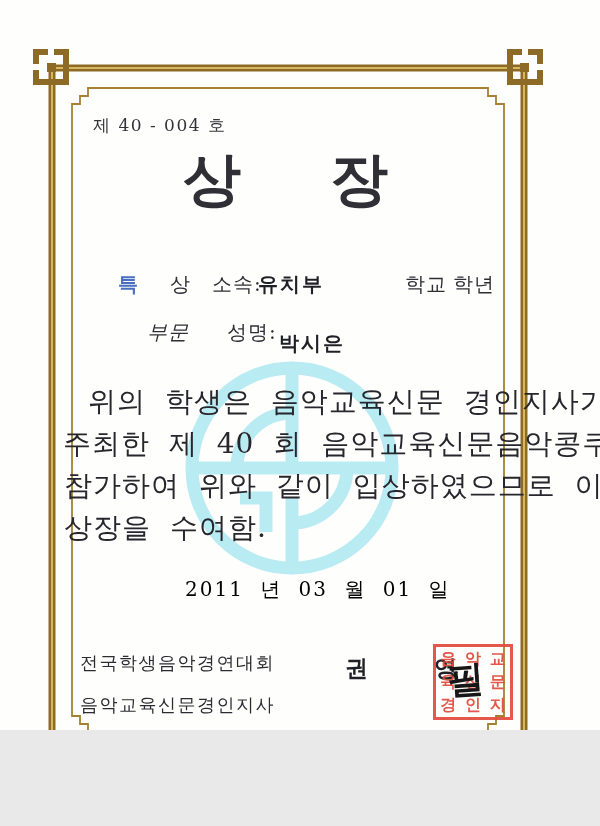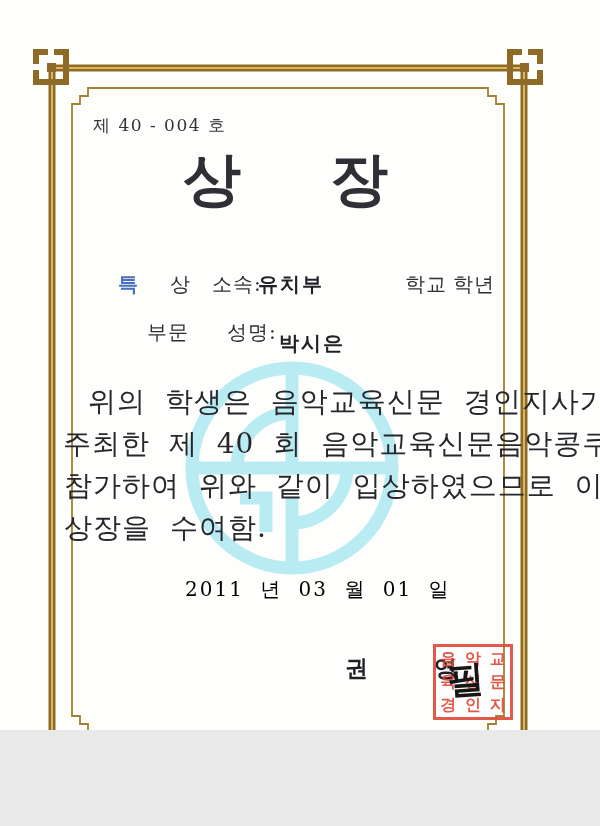--- a/index.html
+++ b/index.html
@@ -109,31 +109,33 @@
   <div class="abs title-char title-left">상</div>
   <div class="abs title-char title-right">장</div>
 
   <span class="abs fld row1 blue" style="left:118px;">특</span>
   <span class="abs fld row1" style="left:170px;">상</span>
   <span class="abs fld row1" style="left:212px;">소속:</span>
   <span class="abs fld row1 val" style="left:258px;">유치부</span>
   <span class="abs fld row1" style="left:405px;">학교</span>
   <span class="abs fld row1" style="left:453px;">학년</span>
 
-  <span class="abs fld row2" style="left:147px;">부문</span>
+  <span class="abs fld row2" style="left:147px;font-style:italic;">부문</span>
   <span class="abs fld row2" style="left:227px;">성명:</span>
   <span class="abs fld row2 val" style="left:279px;margin-top:11px;">박시은</span>
 
   <div class="abs body-line bl1">위의 학생은 음악교육신문 경인지사가</div>
   <div class="abs body-line bl2">주최한 제 40 회 음악교육신문음악콩쿠르에</div>
   <div class="abs body-line bl3">참가하여 위와 같이 입상하였으므로 이에</div>
   <div class="abs body-line bl4">상장을 수여함.</div>
 
   <div class="abs date">2011 년 03 월 01 일</div>
 
+  <div class="abs org"><span>전국학생음악경연대회</span><br>
+<span>음악교육신문경인지사</span></div>
 
   <div class="abs signer">권  영</div>
   <div class="abs signer-suffix">필</div>
 
   <div class="seal">
     <span class="seal-cell">음</span>
     <span class="seal-cell">악</span>
     <span class="seal-cell">교</span>
     <span class="seal-cell">육</span>
     <span class="seal-cell">신</span>

